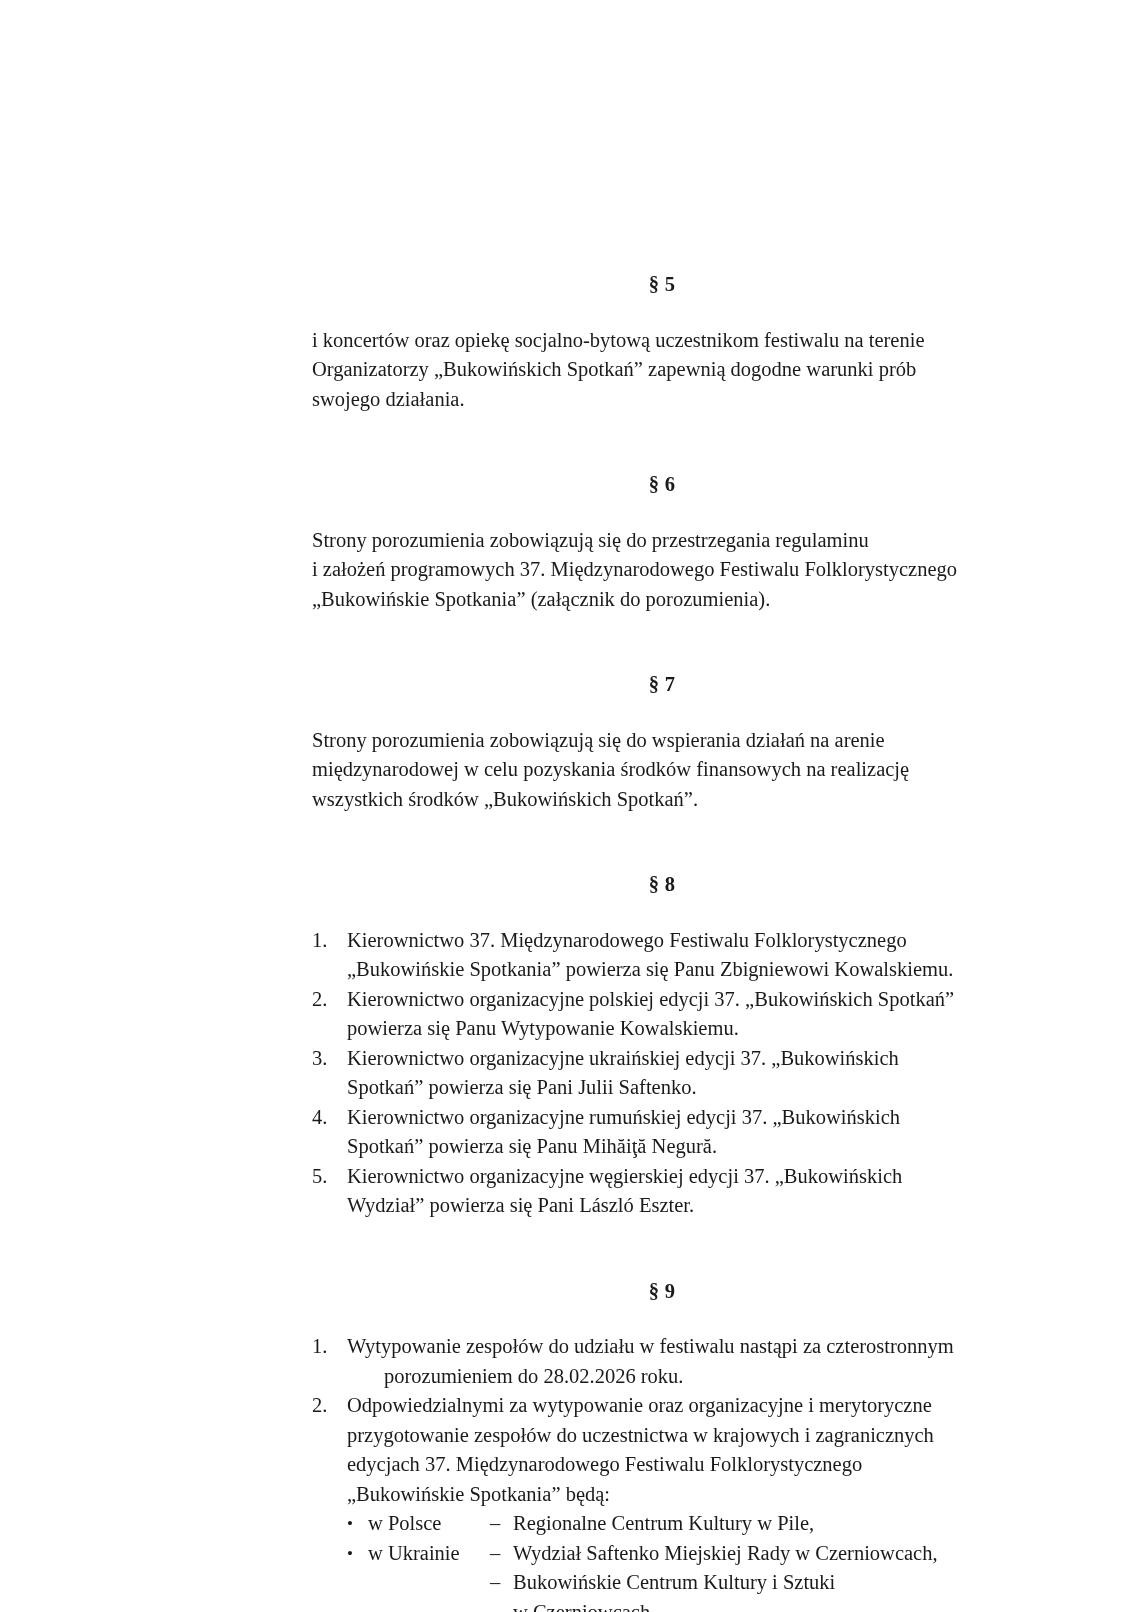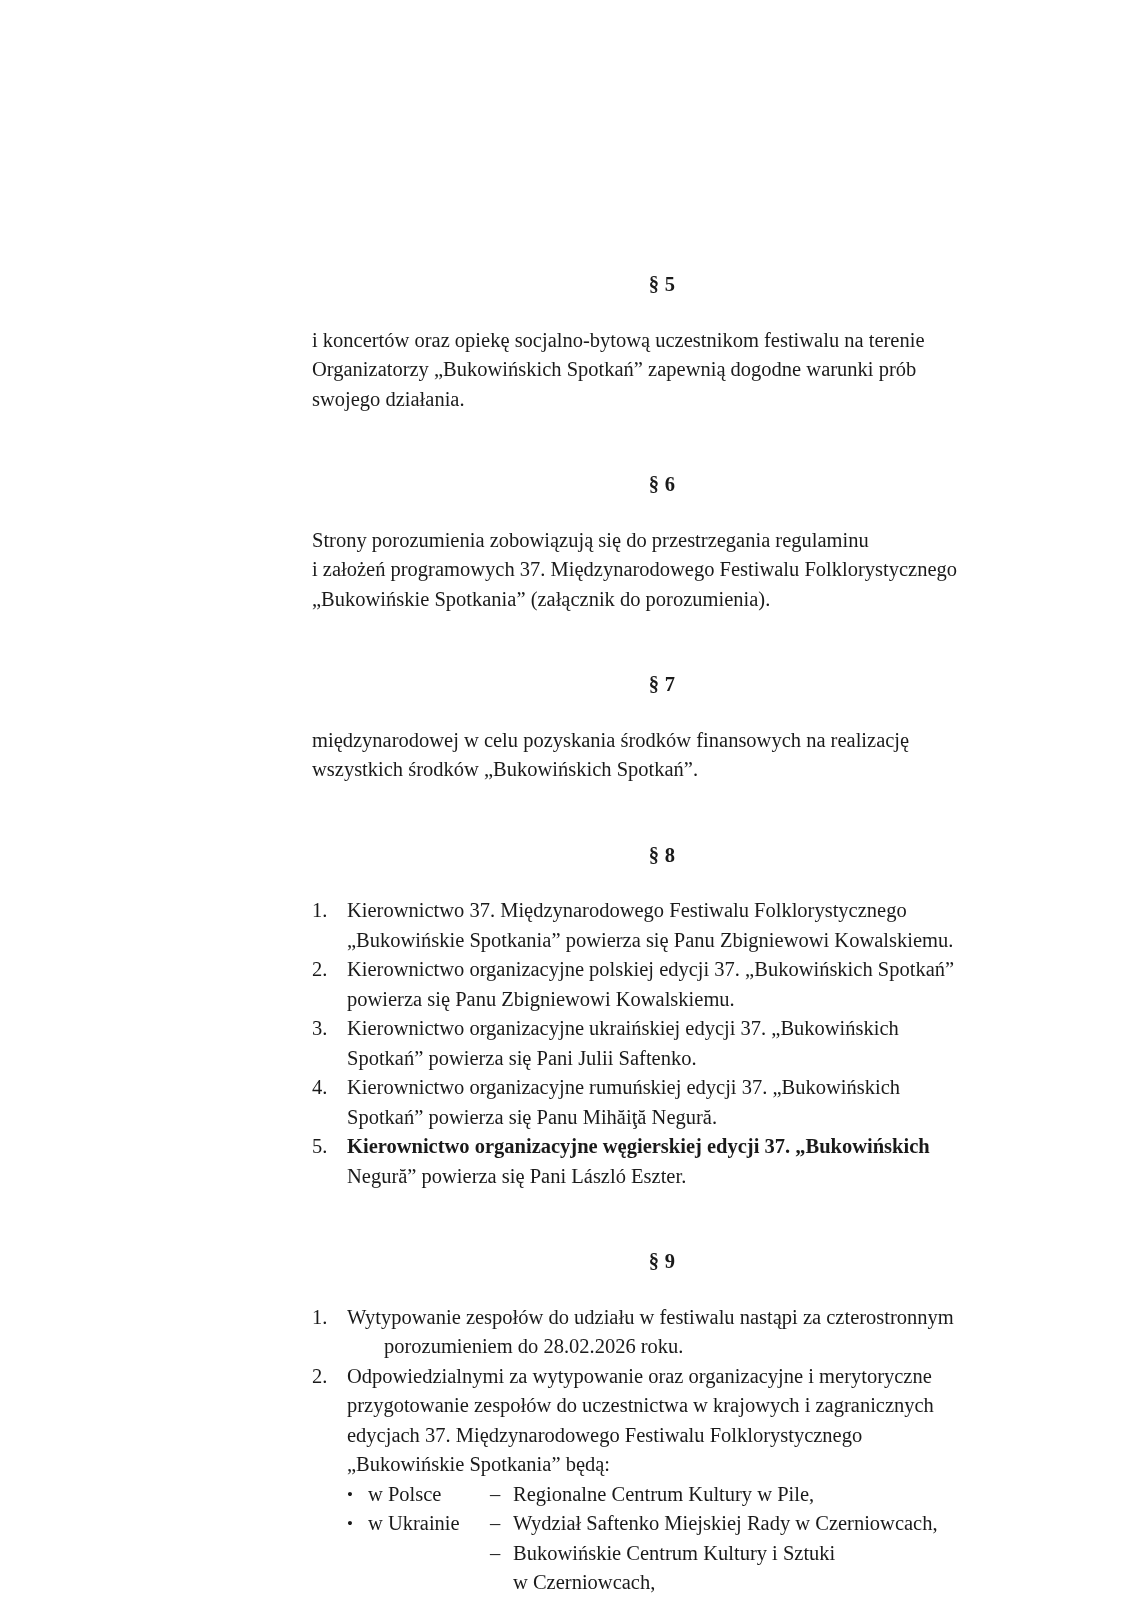--- a/index.html
+++ b/index.html
@@ -141,20 +141,21 @@
         <div class="para-line">„Bukowińskie Spotkania” (załącznik do porozumienia).</div>
       </div>
     </div>
 
     <div class="gap-between-sections"></div>
 
     <div>
       <div class="section-heading">§ 7</div>
       <div class="gap-after-heading"></div>
       <div class="para-block">
+        <div class="para-line">Strony porozumienia zobowiązują się do wspierania działań na arenie</div>
         <div class="para-line">międzynarodowej w celu pozyskania środków finansowych na realizację</div>
         <div class="para-line">wszystkich środków „Bukowińskich Spotkań”.</div>
       </div>
     </div>
 
     <div class="gap-between-sections"></div>
 
     <div>
       <div class="section-heading">§ 8</div>
       <div class="gap-after-heading"></div>
@@ -165,21 +166,21 @@
           <span class="ol-body">
             <span class="para-line" style="display: block;">Kierownictwo 37. Międzynarodowego Festiwalu Folklorystycznego</span>
             <span class="para-line" style="display: block;">„Bukowińskie Spotkania” powierza się Panu Zbigniewowi Kowalskiemu.</span>
           </span>
         </li>
 
         <li class="ol-item">
           <span class="ol-marker">2.</span>
           <span class="ol-body">
             <span class="para-line" style="display: block;">Kierownictwo organizacyjne polskiej edycji 37. „Bukowińskich Spotkań”</span>
-            <span class="para-line" style="display: block;">powierza się Panu Zbigniewowi Kowalskiemu.</span>
+            <span class="para-line" style="display: block;">powierza się Panu Wytypowanie Kowalskiemu.</span>
           </span>
         </li>
 
         <li class="ol-item">
           <span class="ol-marker">3.</span>
           <span class="ol-body">
             <span class="para-line" style="display: block;">Kierownictwo organizacyjne ukraińskiej edycji 37. „Bukowińskich</span>
             <span class="para-line" style="display: block;">Spotkań” powierza się Pani Julii Saftenko.</span>
           </span>
         </li>
@@ -188,22 +189,22 @@
           <span class="ol-marker">4.</span>
           <span class="ol-body">
             <span class="para-line" style="display: block;">Kierownictwo organizacyjne rumuńskiej edycji 37. „Bukowińskich</span>
             <span class="para-line" style="display: block;">Spotkań” powierza się Panu Mihăiţă Negură.</span>
           </span>
         </li>
 
         <li class="ol-item">
           <span class="ol-marker">5.</span>
           <span class="ol-body">
-            <span class="para-line" style="display: block; font-weight: bold;">Kierownictwo organizacyjne węgierskiej edycji 37. „Bukowińskich</span>
-            <span class="para-line" style="display: block;">Negură” powierza się Pani László Eszter.</span>
+            <span class="para-line" style="display: block;">Kierownictwo organizacyjne węgierskiej edycji 37. „Bukowińskich</span>
+            <span class="para-line" style="display: block;">Wydział” powierza się Pani László Eszter.</span>
           </span>
         </li>
 
       </ol>
     </div>
 
     <div class="gap-between-sections"></div>
 
     <div>
       <div class="section-heading">§ 9</div>

